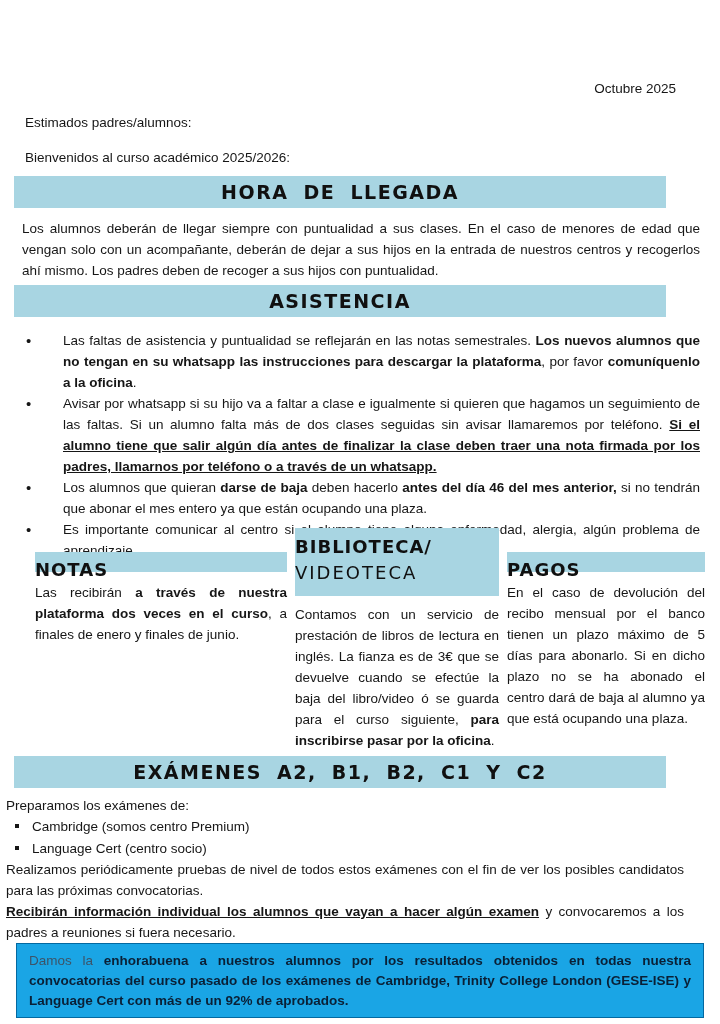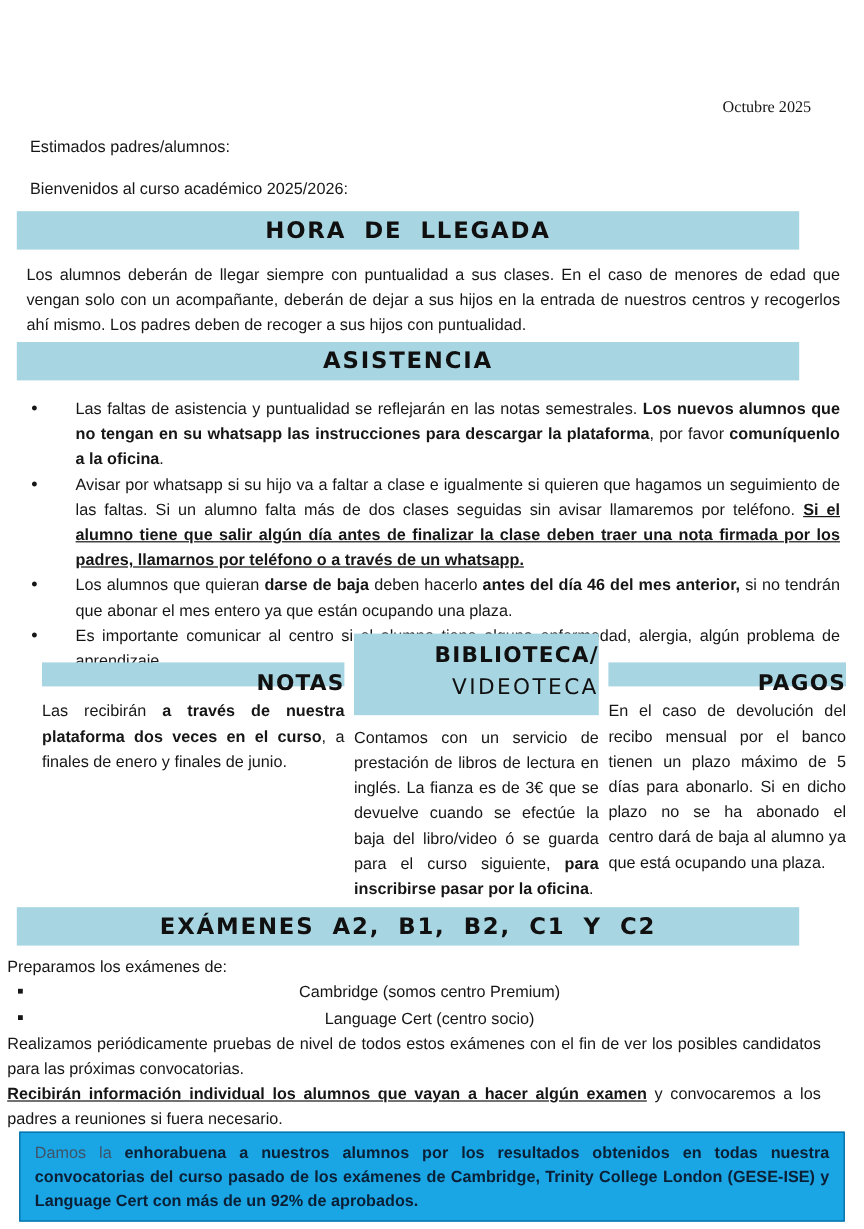--- a/index.html
+++ b/index.html
@@ -9,21 +9,21 @@
     margin:0 auto;
     background:#ffffff;
     font-family:"Liberation Sans", sans-serif;
     font-size:13.5px;
     color:#161616;
     overflow:hidden;
   }
   .b{font-weight:bold;}
   .u{text-decoration:underline;}
   .abs{position:absolute;}
-  .date{top:81px;right:44px;text-align:center;font-family:Liberation Serif, serif;}
+  .date{top:81px;right:44px;text-align:center;}
   .greeting{top:115px;left:25px;}
   .welcome{top:150px;left:25px;}
   .bar{
     left:14px;width:652px;height:32px;
     background:#a8d5e2;
     display:flex;align-items:center;justify-content:center;
     font-family:"DejaVu Sans", sans-serif;
     font-weight:bold;font-size:19px;
     letter-spacing:1.5px;word-spacing:7px;
     color:#101010;
@@ -46,34 +46,34 @@
     position:absolute;left:4px;top:0;
     font-size:15px;
   }
   .columns{top:528px;left:35px;width:671px;display:flex;gap:8px;}
   .col{display:flex;flex-direction:column;}
   .col-notas{width:252px;}
   .col-biblioteca{width:204px;}
   .col-pagos{width:198px;}
   .col-bar{
     background:#a8d5e2;
-    text-align:right;
+    text-align:left;
     font-family:"DejaVu Sans", sans-serif;
     font-size:18px;
     color:#101010;
   }
   .col-bar-single{margin-top:24px;height:20px;line-height:36px;font-weight:bold;letter-spacing:1px;}
   .col-bar-double{height:62px;padding-top:6px;line-height:26px;box-sizing:content-box;}
   .col-bar-double .line1{font-weight:bold;letter-spacing:1px;display:block;}
   .col-bar-double .line2{font-weight:normal;letter-spacing:2px;display:block;}
   .col-text{margin-top:10px;text-align:justify;line-height:21px;}
   .col-biblioteca .col-text{margin-top:8px;}
   .exams{top:795px;left:6px;width:678px;line-height:21px;}
   .exams-intro{margin:0;}
-  .exams-list{margin:0;padding:0;list-style:none;text-align:center;}
+  .exams-list{margin:0;padding:0;list-style:none;}
   .exams-list li{position:relative;padding-left:26px;line-height:21.5px;}
   .exams-list li::before{
     content:"";
     position:absolute;left:9px;top:8px;
     width:4px;height:4px;background:#161616;
   }
   .exams-p{margin:0;text-align:justify;line-height:21px;}
   .congrats{
     top:943px;left:16px;width:688px;min-height:64px;
     box-sizing:border-box;

